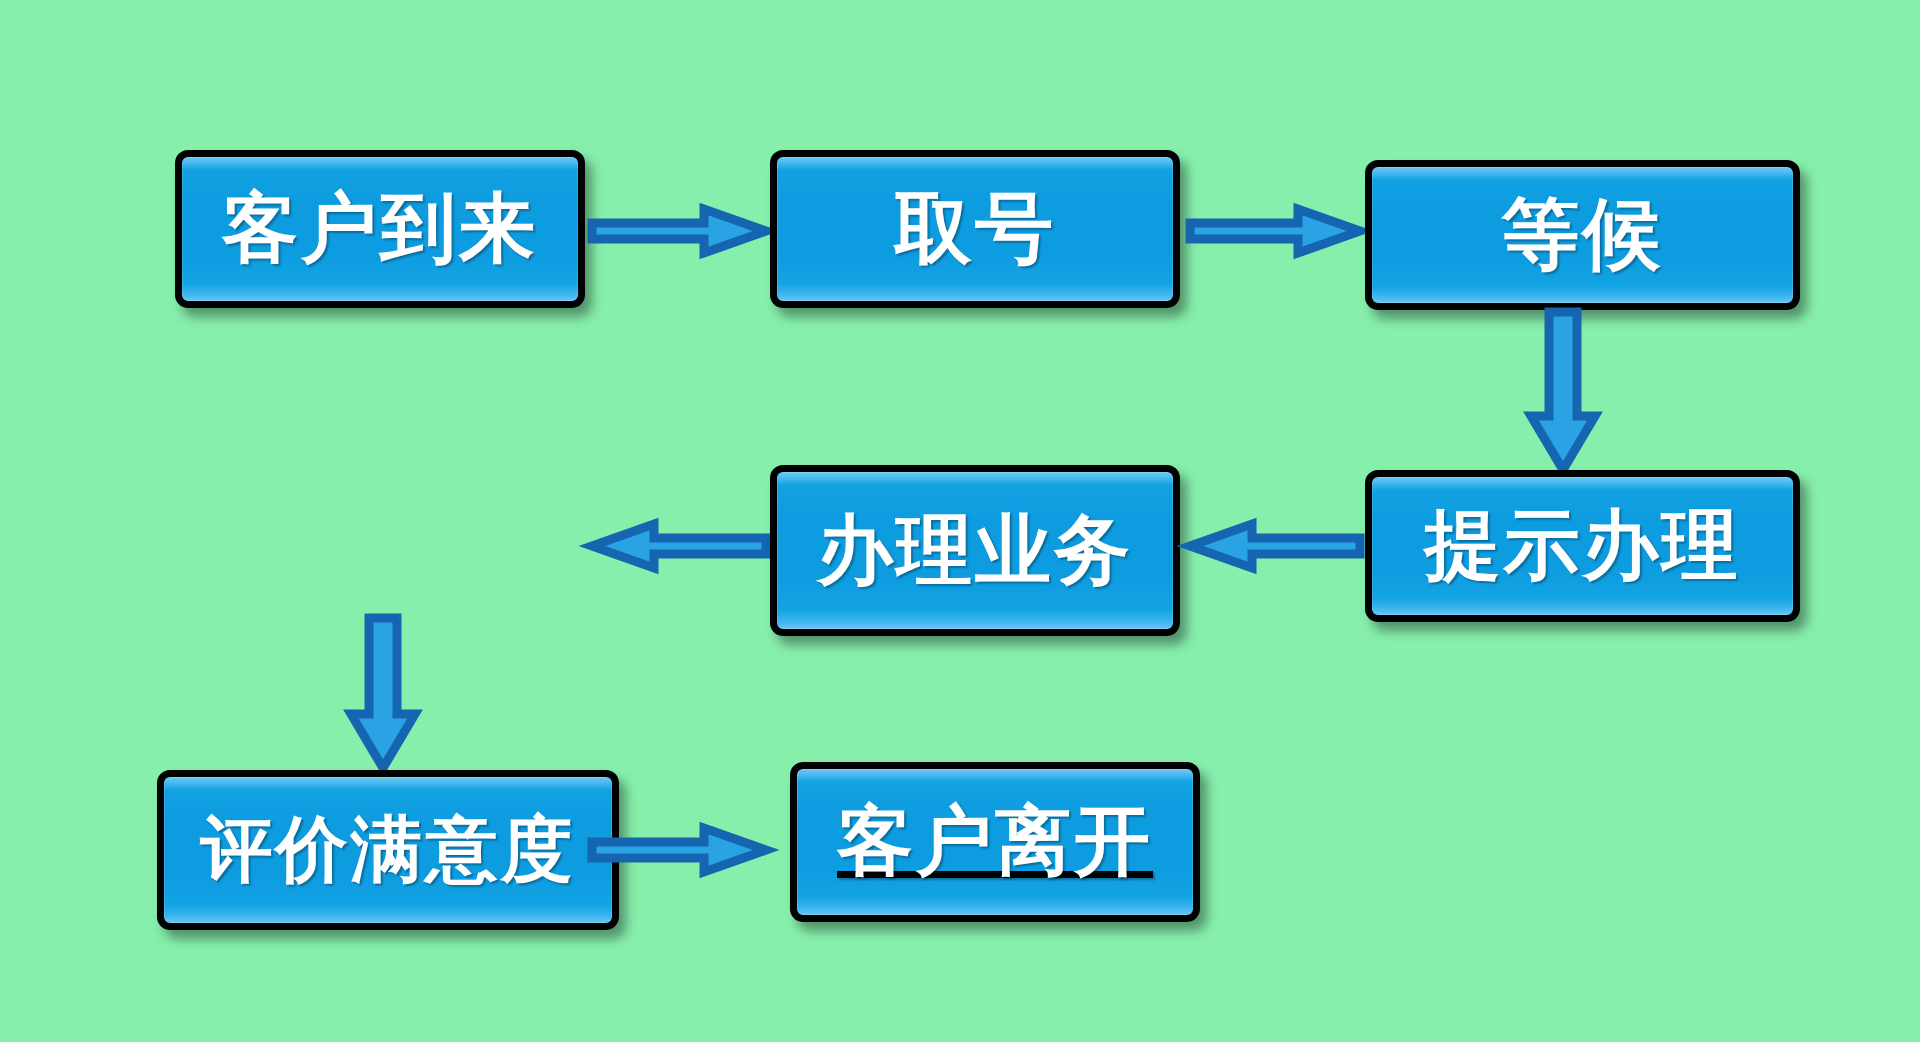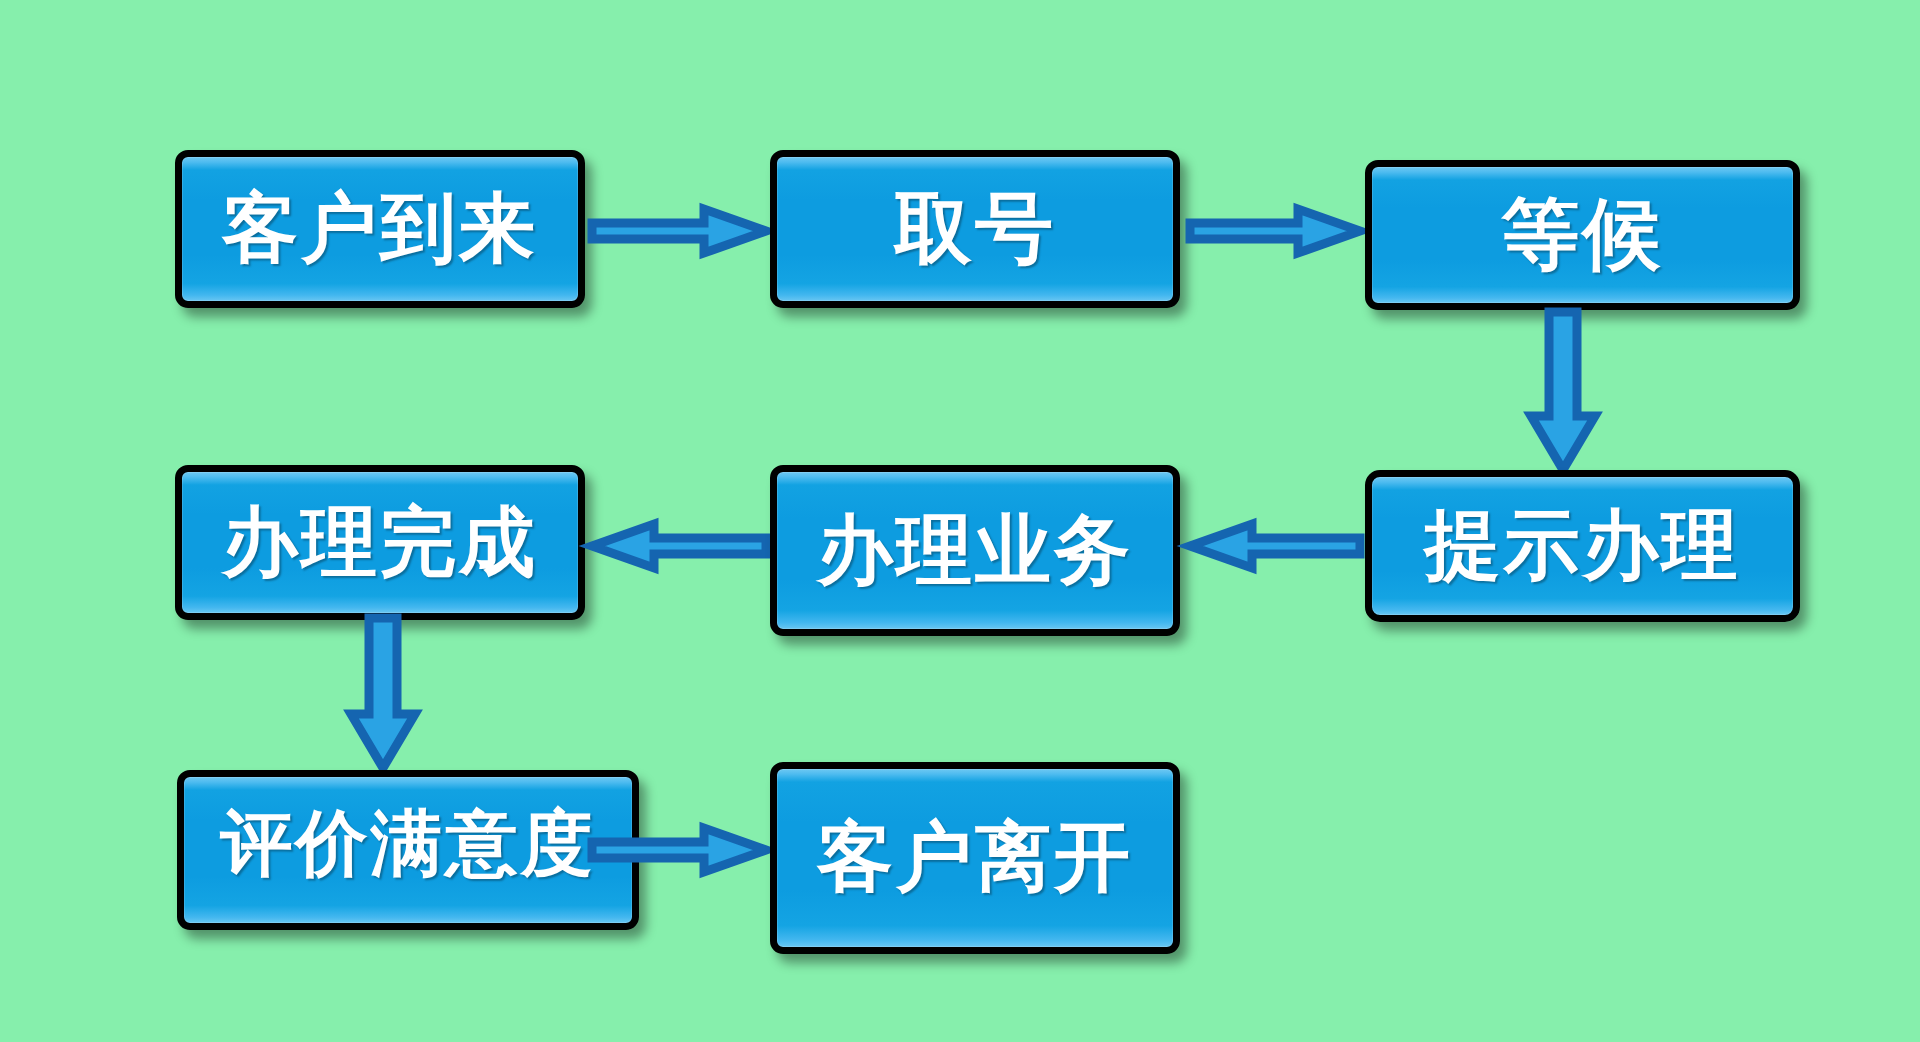--- a/index.html
+++ b/index.html
@@ -81,57 +81,54 @@
   <div class="node" style="left:1365px;top:160px;width:435px;height:150px;">
     <span class="label sz-2">等候</span>
   </div>
 
   <div class="arrow" style="left:1525px;top:312px;width:76px;height:160px;">
     <svg width="76" height="160" viewBox="0 0 76 160" aria-hidden="true">
       <polygon points="24,0 52,0 52,104 70,104 38,158 6,104 24,104" fill="#2aa3e4" stroke="#1565b0" stroke-width="9" stroke-linejoin="miter"></polygon>
     </svg>
   </div>
 
-  <div class="node" style="left:175px;top:465px;width:410px;height:155px;">
-    <span class="label sz-4">办理完成</span>
-  </div>
 
   <div class="arrow" style="left:592px;top:522px;width:176px;height:48px;">
     <svg width="176" height="48" viewBox="0 0 176 48" aria-hidden="true">
       <polygon points="174,16 62,16 62,2 0,24 62,46 62,32 174,32" fill="#2aa3e4" stroke="#1565b0" stroke-width="9" stroke-linejoin="miter"></polygon>
     </svg>
   </div>
 
   <div class="node" style="left:770px;top:465px;width:410px;height:171px;">
     <span class="label sz-4">办理业务</span>
   </div>
 
   <div class="arrow" style="left:1190px;top:522px;width:172px;height:48px;">
     <svg width="172" height="48" viewBox="0 0 172 48" aria-hidden="true">
       <polygon points="170,16 62,16 62,2 0,24 62,46 62,32 170,32" fill="#2aa3e4" stroke="#1565b0" stroke-width="9" stroke-linejoin="miter"></polygon>
     </svg>
   </div>
 
-  <div class="node" style="left:1365px;top:470px;width:435px;height:152px;border-radius:15px;">
+  <div class="node" style="left:1365px;top:470px;width:435px;height:152px;">
     <span class="label sz-4">提示办理</span>
   </div>
 
   <div class="arrow" style="left:345px;top:618px;width:76px;height:152px;">
     <svg width="76" height="152" viewBox="0 0 76 152" aria-hidden="true">
       <polygon points="24,0 52,0 52,96 70,96 38,150 6,96 24,96" fill="#2aa3e4" stroke="#1565b0" stroke-width="9" stroke-linejoin="miter"></polygon>
     </svg>
   </div>
 
-  <div class="node" style="left:177px;top:770px;width:462px;height:160px;font-family:Liberation Mono, monospace;">
+  <div class="node" style="left:157px;top:770px;width:462px;height:160px;">
     <span class="label sz-5">评价满意度</span>
   </div>
 
   <div class="arrow" style="left:592px;top:826px;width:176px;height:48px;">
     <svg width="176" height="48" viewBox="0 0 176 48" aria-hidden="true">
       <polygon points="0,16 112,16 112,2 174,24 112,46 112,32 0,32" fill="#2aa3e4" stroke="#1565b0" stroke-width="9" stroke-linejoin="miter"></polygon>
     </svg>
   </div>
 
-  <div class="node" style="left:770px;top:762px;width:410px;height:192px;">
+  <div class="node" style="left:790px;top:762px;width:410px;height:160px;text-decoration:underline;">
     <span class="label sz-4">客户离开</span>
   </div>
 
 </div>
 
 </body></html>

